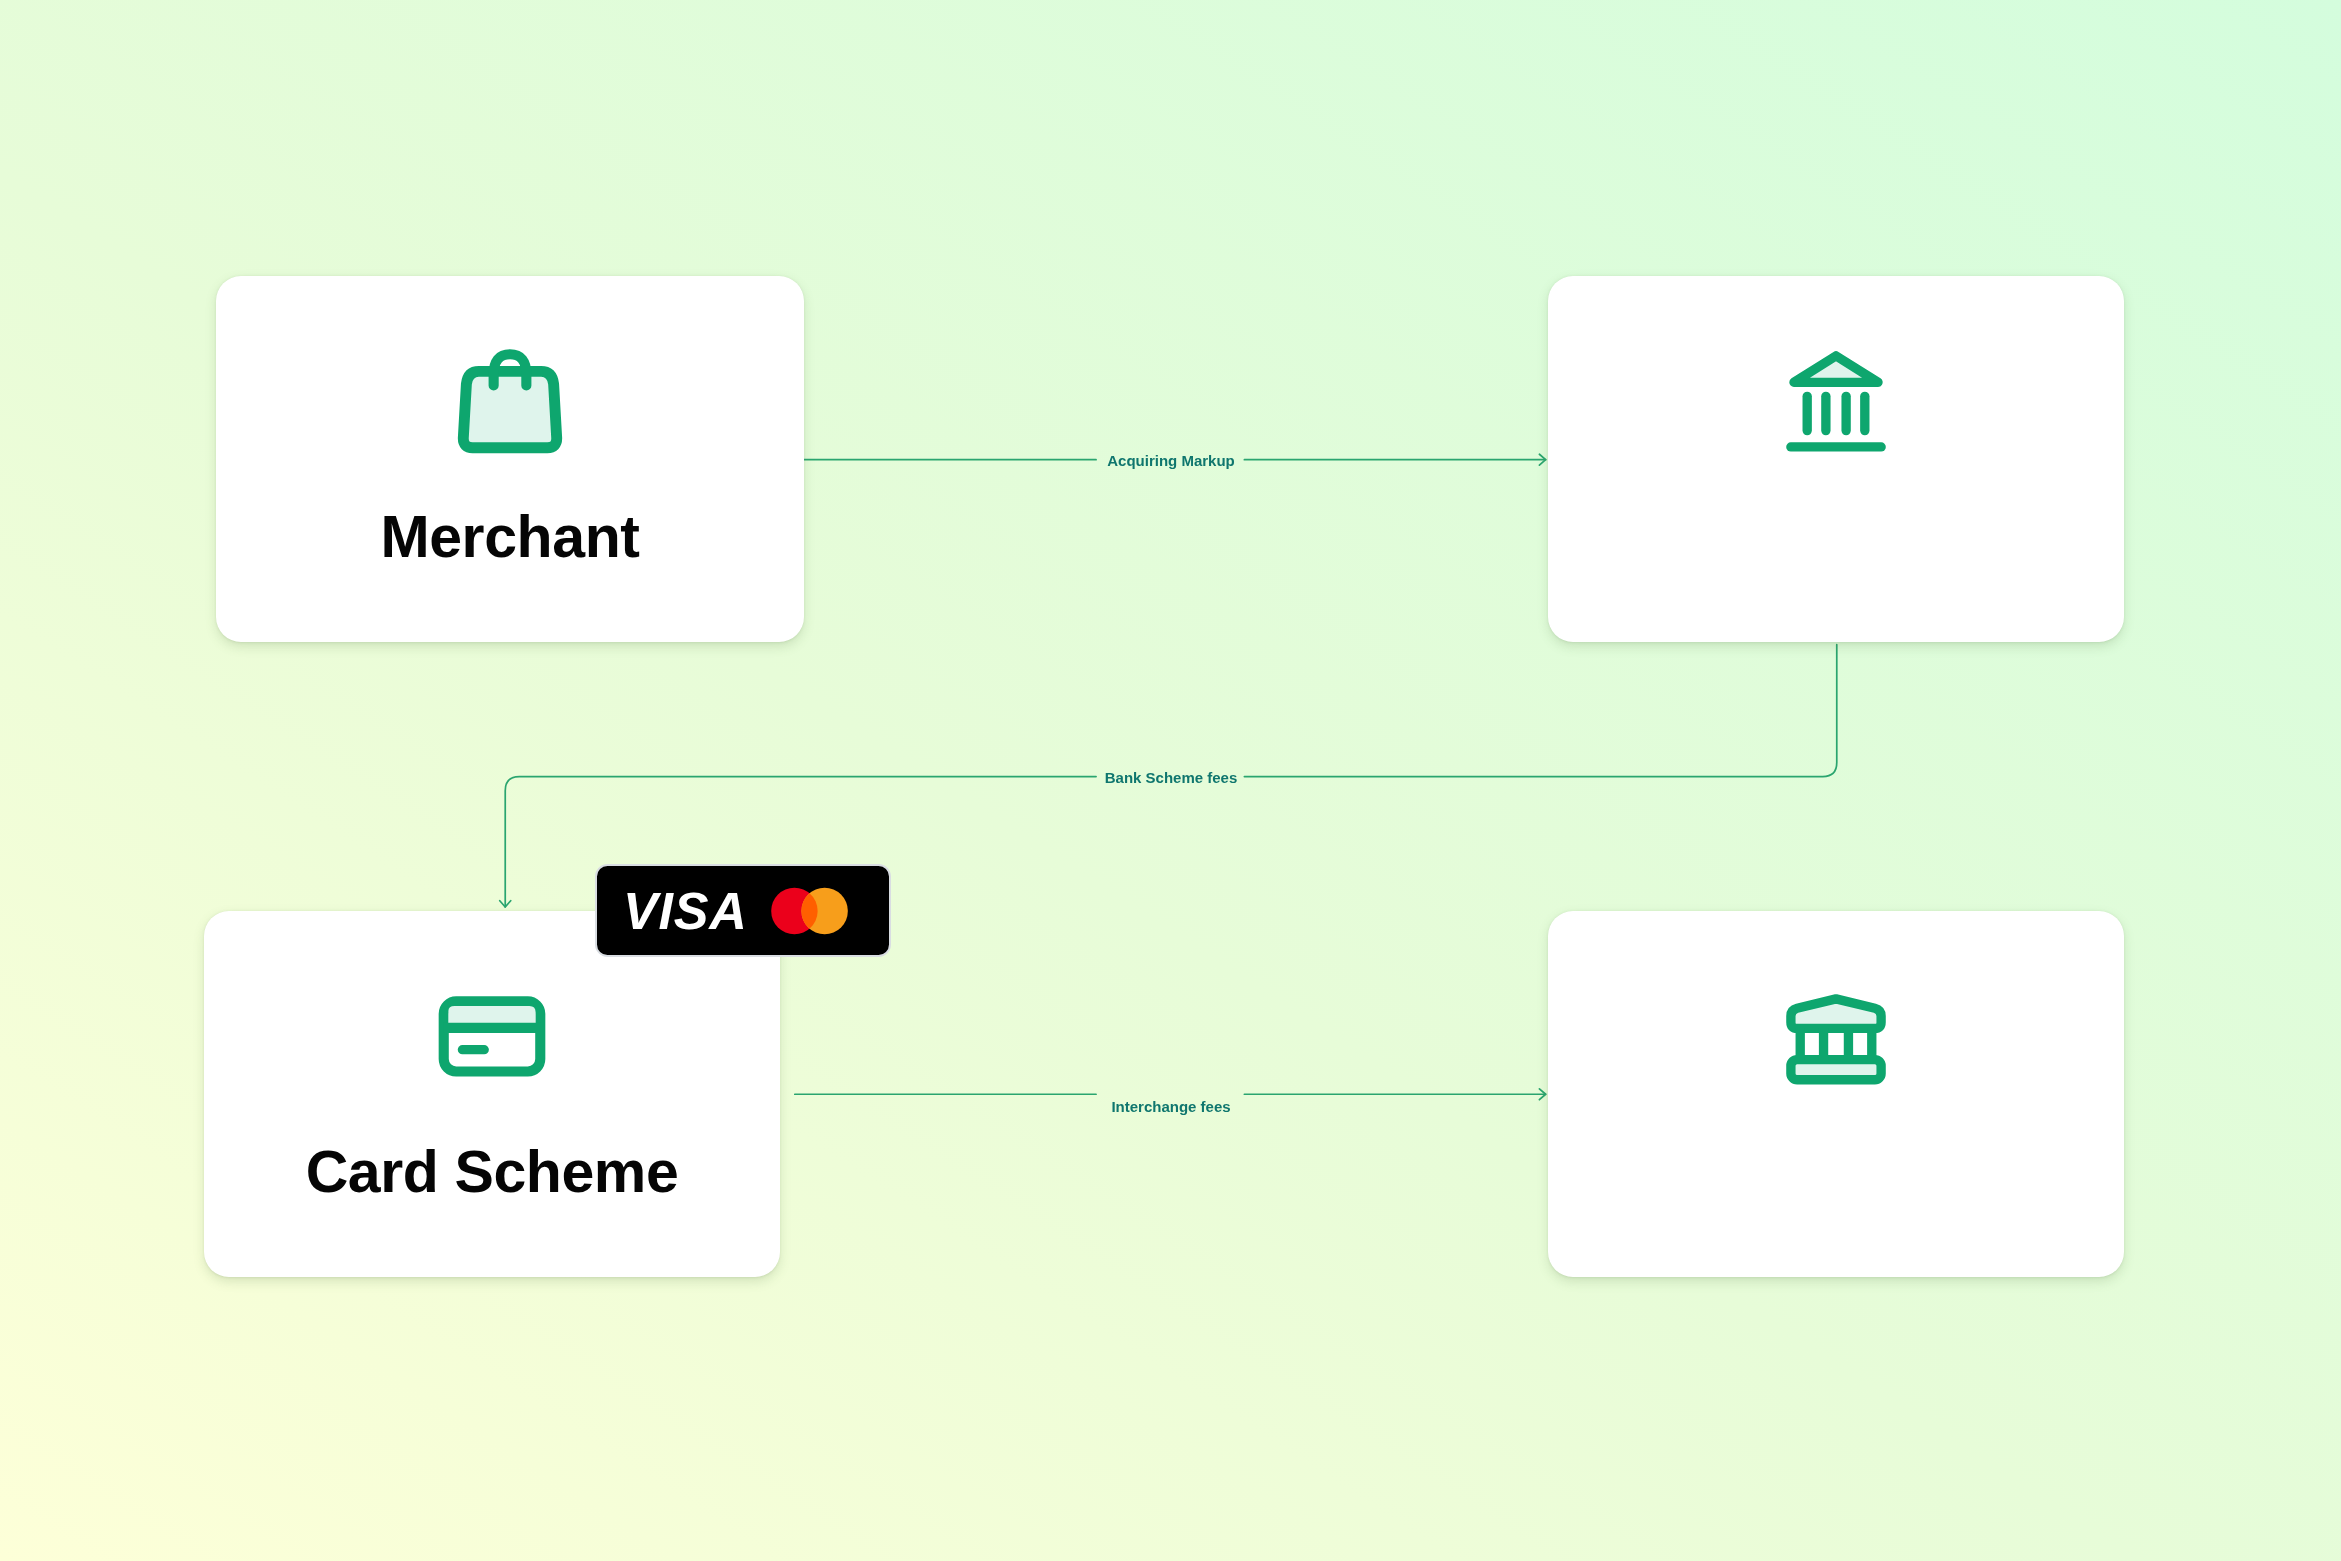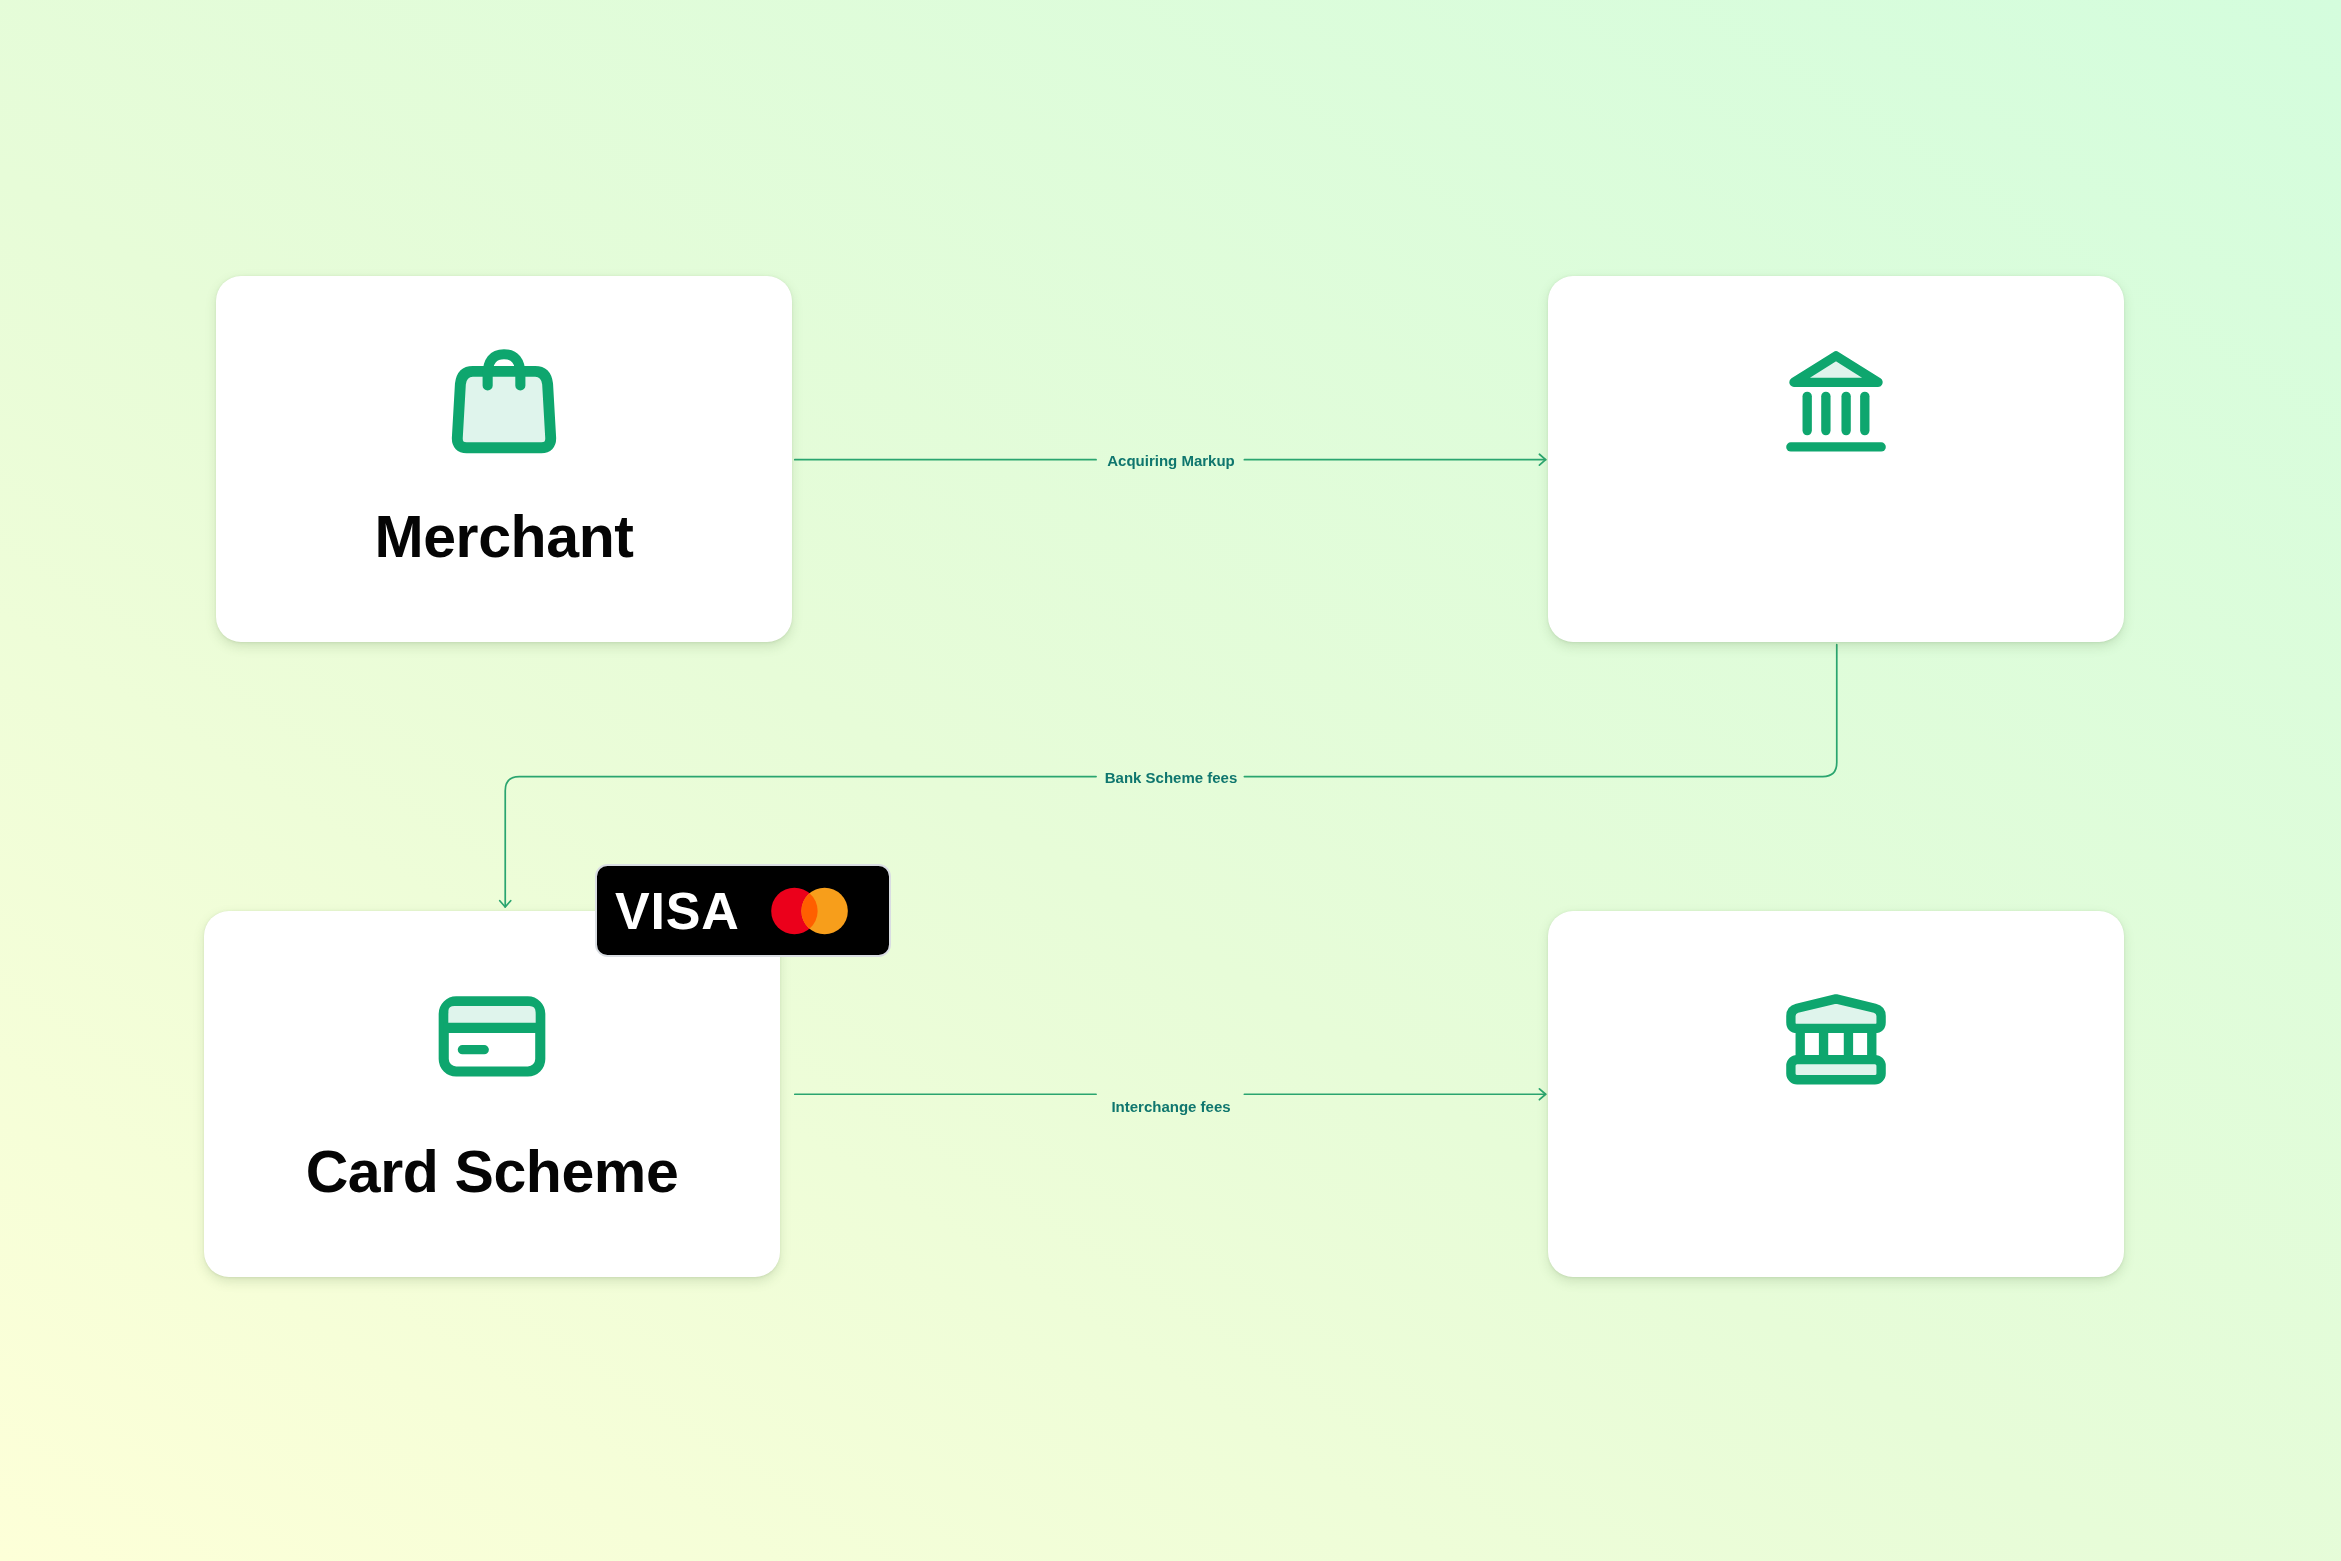--- a/index.html
+++ b/index.html
@@ -25,22 +25,22 @@
     position:absolute; transform:translate(-50%,-50%);
     font-size:15px; font-weight:bold; color:#0f766e; white-space:nowrap;
     padding:0 9.4px; line-height:19px;
   }
   .badge {
     position:absolute; left:595px; top:864px; width:292px; height:89px;
     background:#000; border:2.3px solid #d9dde2; border-radius:12.5px;
     box-sizing:content-box;
   }
   .badge .visa {
-    position:absolute; left:18px; top:17px; font-size:52px; font-weight:bold;
-    color:#fff; letter-spacing:0.8px; line-height:56px;
+    position:absolute; left:26px; top:17px; font-size:52px; font-weight:bold;
+    font-style:italic; color:#fff; letter-spacing:0.8px; line-height:56px;
   }
   .badge .mc { position:absolute; left:173px; top:21px; width:86px; height:48px; }
 </style>
 </head>
 <body>
 
 <svg id="connectors" viewBox="0 0 3000 2000" xmlns="http://www.w3.org/2000/svg">
   <g stroke="#2aa56f" stroke-width="2.2" fill="none" stroke-linecap="round" stroke-linejoin="round">
     <line x1="1018" y1="589" x2="1404" y2="589"></line>
     <line x1="1594" y1="589" x2="1980" y2="589"></line>
@@ -55,21 +55,21 @@
     <line x1="1018" y1="1402" x2="1404" y2="1402"></line>
     <line x1="1594" y1="1402" x2="1980" y2="1402"></line>
     <polyline points="1972,1395 1980,1402 1972,1409"></polyline>
   </g>
 </svg>
 
 <div class="edge-label" style="left:1171px; top:460px;">Acquiring Markup</div>
 <div class="edge-label" style="left:1171px; top:777px;">Bank Scheme fees</div>
 <div class="edge-label" style="left:1171px; top:1106px;">Interchange fees</div>
 
-<div class="card" style="left:216px; top:276px;">
+<div class="card" style="left:216px; top:276px;padding-left:12px;">
   <div class="icon">
     <svg viewBox="0 0 140 136" xmlns="http://www.w3.org/2000/svg">
       <path d="M30 30 H110 Q124 30 126 46 L130 116 Q130 128 118 128 H22 Q10 128 10 116 L14 46 Q16 30 30 30 Z" fill="#dff4ec" stroke="#0ea66e" stroke-width="14" stroke-linejoin="round"></path>
       <path d="M49 48 V34 Q49 8 70 8 Q91 8 91 34 V48" fill="none" stroke="#0ea66e" stroke-width="13" stroke-linecap="round"></path>
     </svg>
   </div>
   <div class="title">Merchant</div>
 </div>
 
 <div class="card" style="left:1548px; top:276px;">

